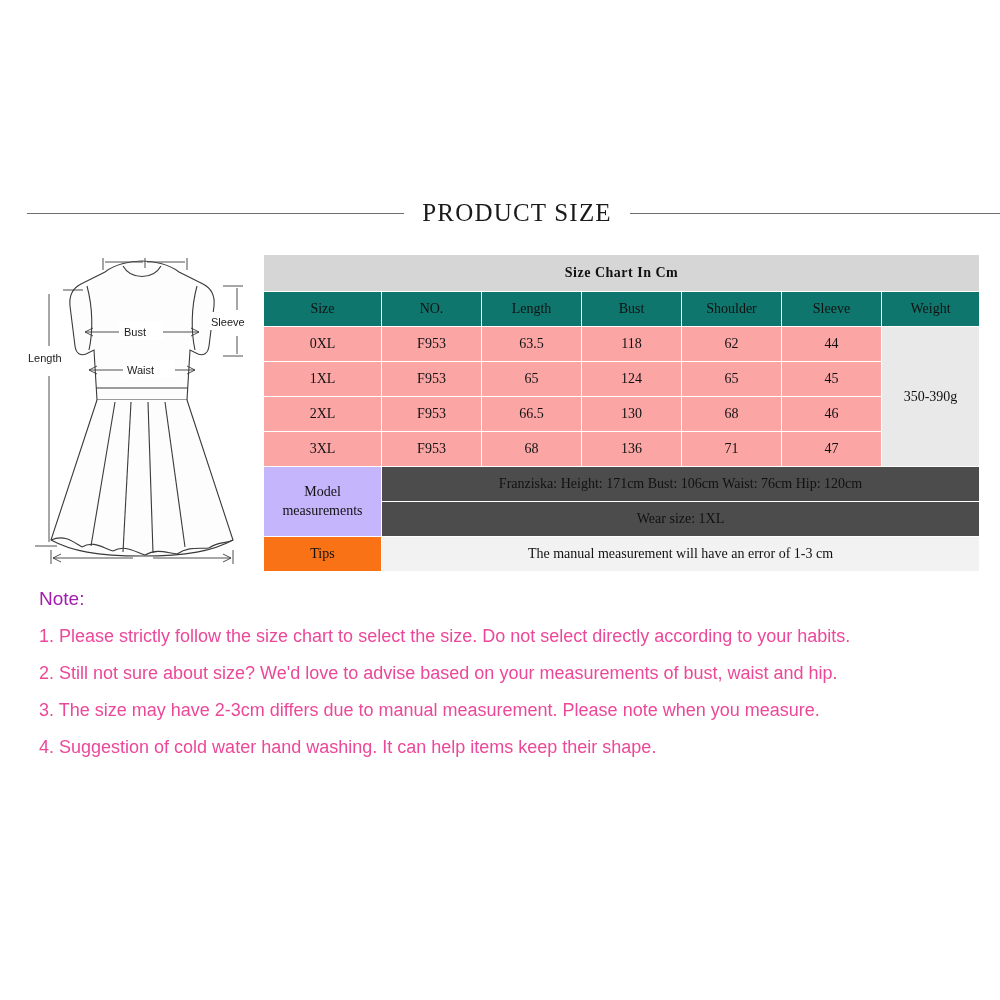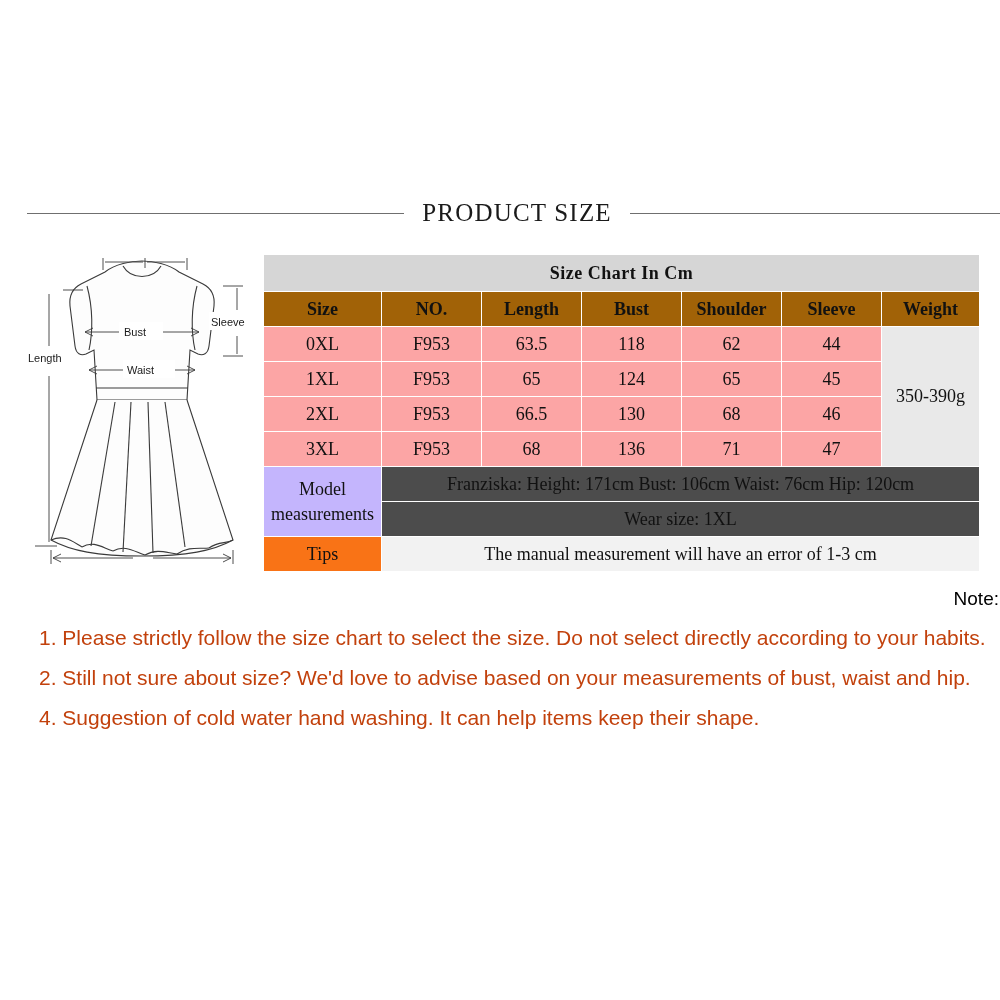--- a/index.html
+++ b/index.html
@@ -69,35 +69,35 @@
   table.size-table {
     border-collapse: collapse;
     width: 716px;
     table-layout: fixed;
     font-family: "Liberation Serif", serif;
   }
   table.size-table td {
     border: 1px solid #ffffff;
     text-align: center;
     vertical-align: middle;
-    font-size: 18px;
+    font-size: 14px;
     color: #111;
     height: 34px;
     padding: 0 2px;
   }
   .hdr-title {
     background: #d6d6d6;
     font-weight: bold;
     font-size: 18px;
     letter-spacing: 0.5px;
     height: 36px !important;
   }
   .hdr-cell {
-    background: #a16207;
-    font-weight: bold;
+    background: #0f766e;
+    font-weight: normal;
     font-size: 17.5px;
   }
   .body-cell {
     background: #fca5a5;
   }
   .weight-cell {
     background: #e9e9e9;
     font-size: 17px;
   }
   .dark-label {
@@ -125,27 +125,26 @@
 
   
   .notes {
     position: absolute;
     left: 22px;
     top: 588px;
     width: 960px;
   }
   .notes-title {
     font-size: 19px;
-    color: #000000;
+    color: #a21caf;
     margin: 0 0 10px 0;
-    text-align: right;
   }
   .note-line {
-    font-size: 21px;
-    color: #c2410c;
+    font-size: 18px;
+    color: #ec4899;
     margin: 16px 0 13px 0;
     white-space: nowrap;
   }
 
   
   .lbl {
     font-family: "Liberation Sans", sans-serif;
     font-size: 11px;
     fill: #1a1a1a;
   }
@@ -303,16 +302,17 @@
           <td class="tips-value" colspan="6">The manual measurement will have an error of 1-3 cm</td>
         </tr>
       </tbody>
     </table>
   </div>
 
   <div class="notes">
     <div class="notes-title">Note:</div>
     <div class="note-line">1. Please strictly follow the size chart to select the size. Do not select directly according to your habits.</div>
     <div class="note-line">2. Still not sure about size? We'd love to advise based on your measurements of bust, waist and hip.</div>
+    <div class="note-line">3. The size may have 2-3cm differs due to manual measurement. Please note when you measure.</div>
     <div class="note-line">4. Suggestion of cold water hand washing. It can help items keep their shape.</div>
   </div>
 
 </div>
 
 </body></html>

